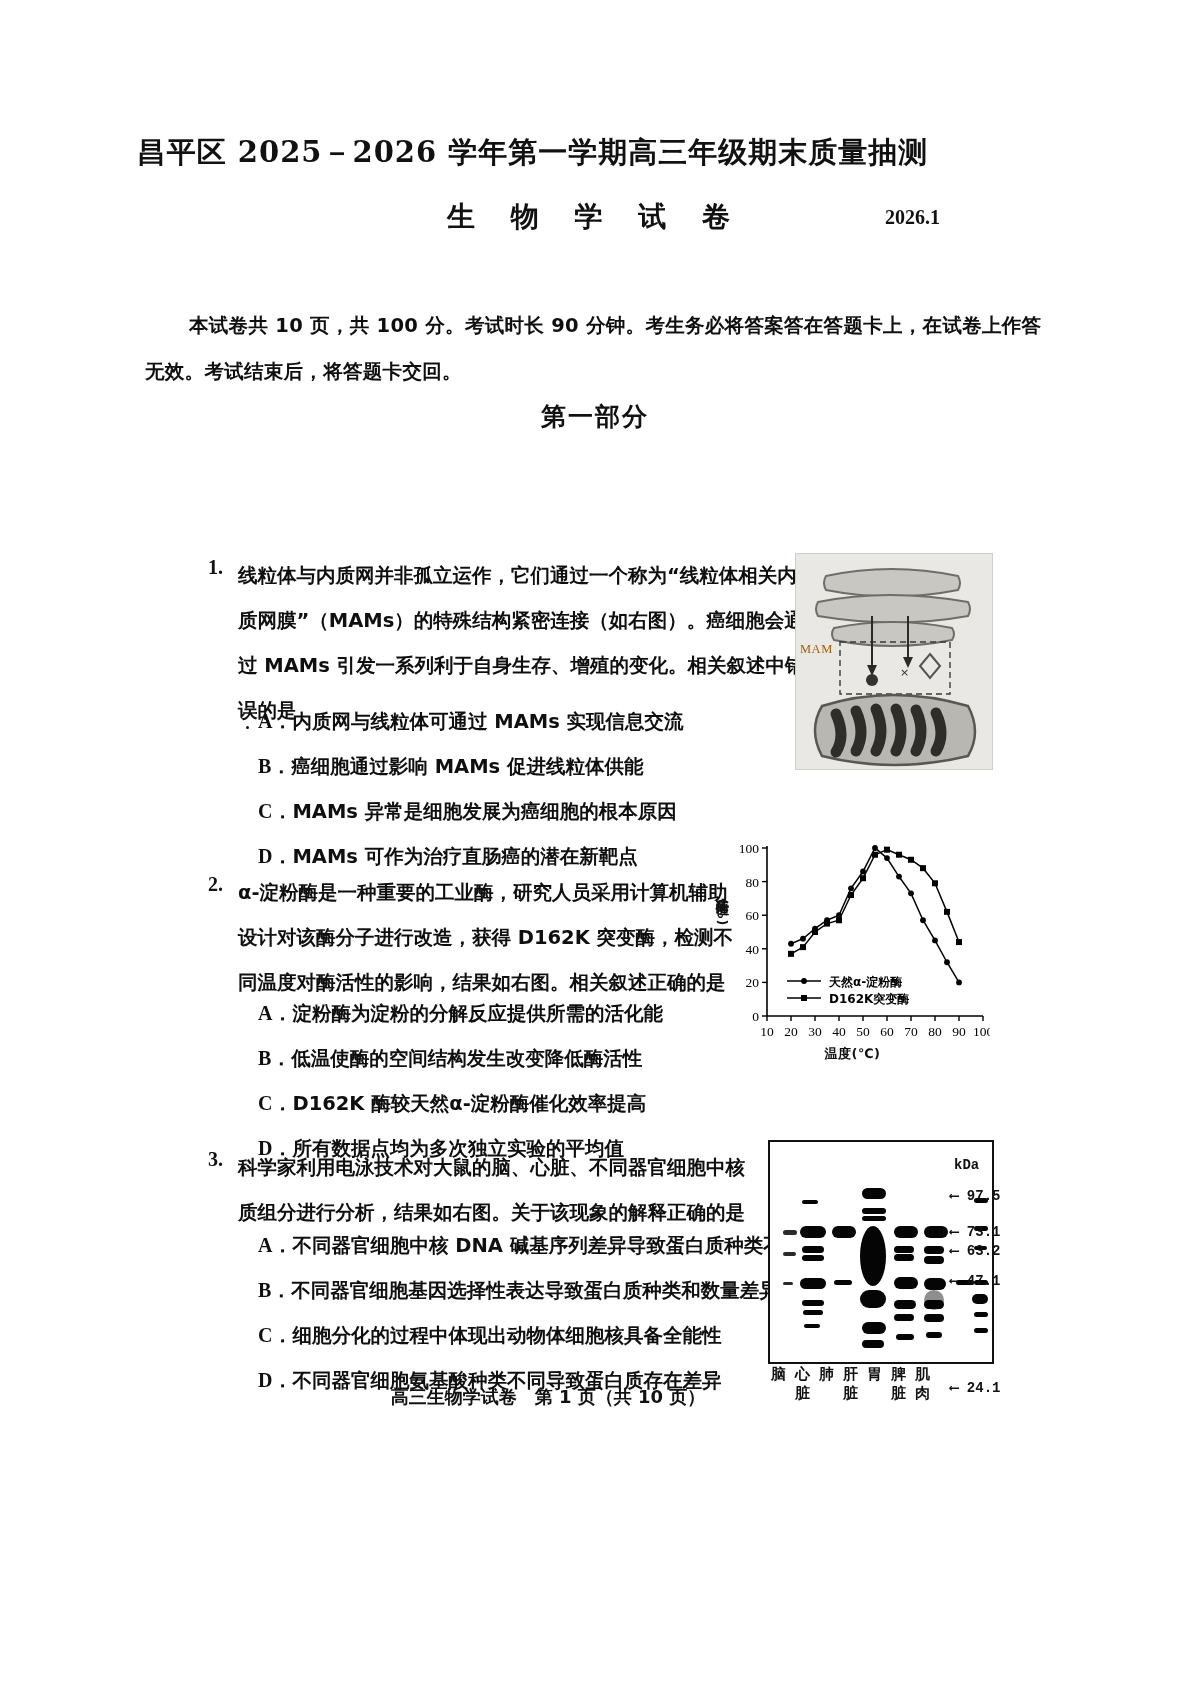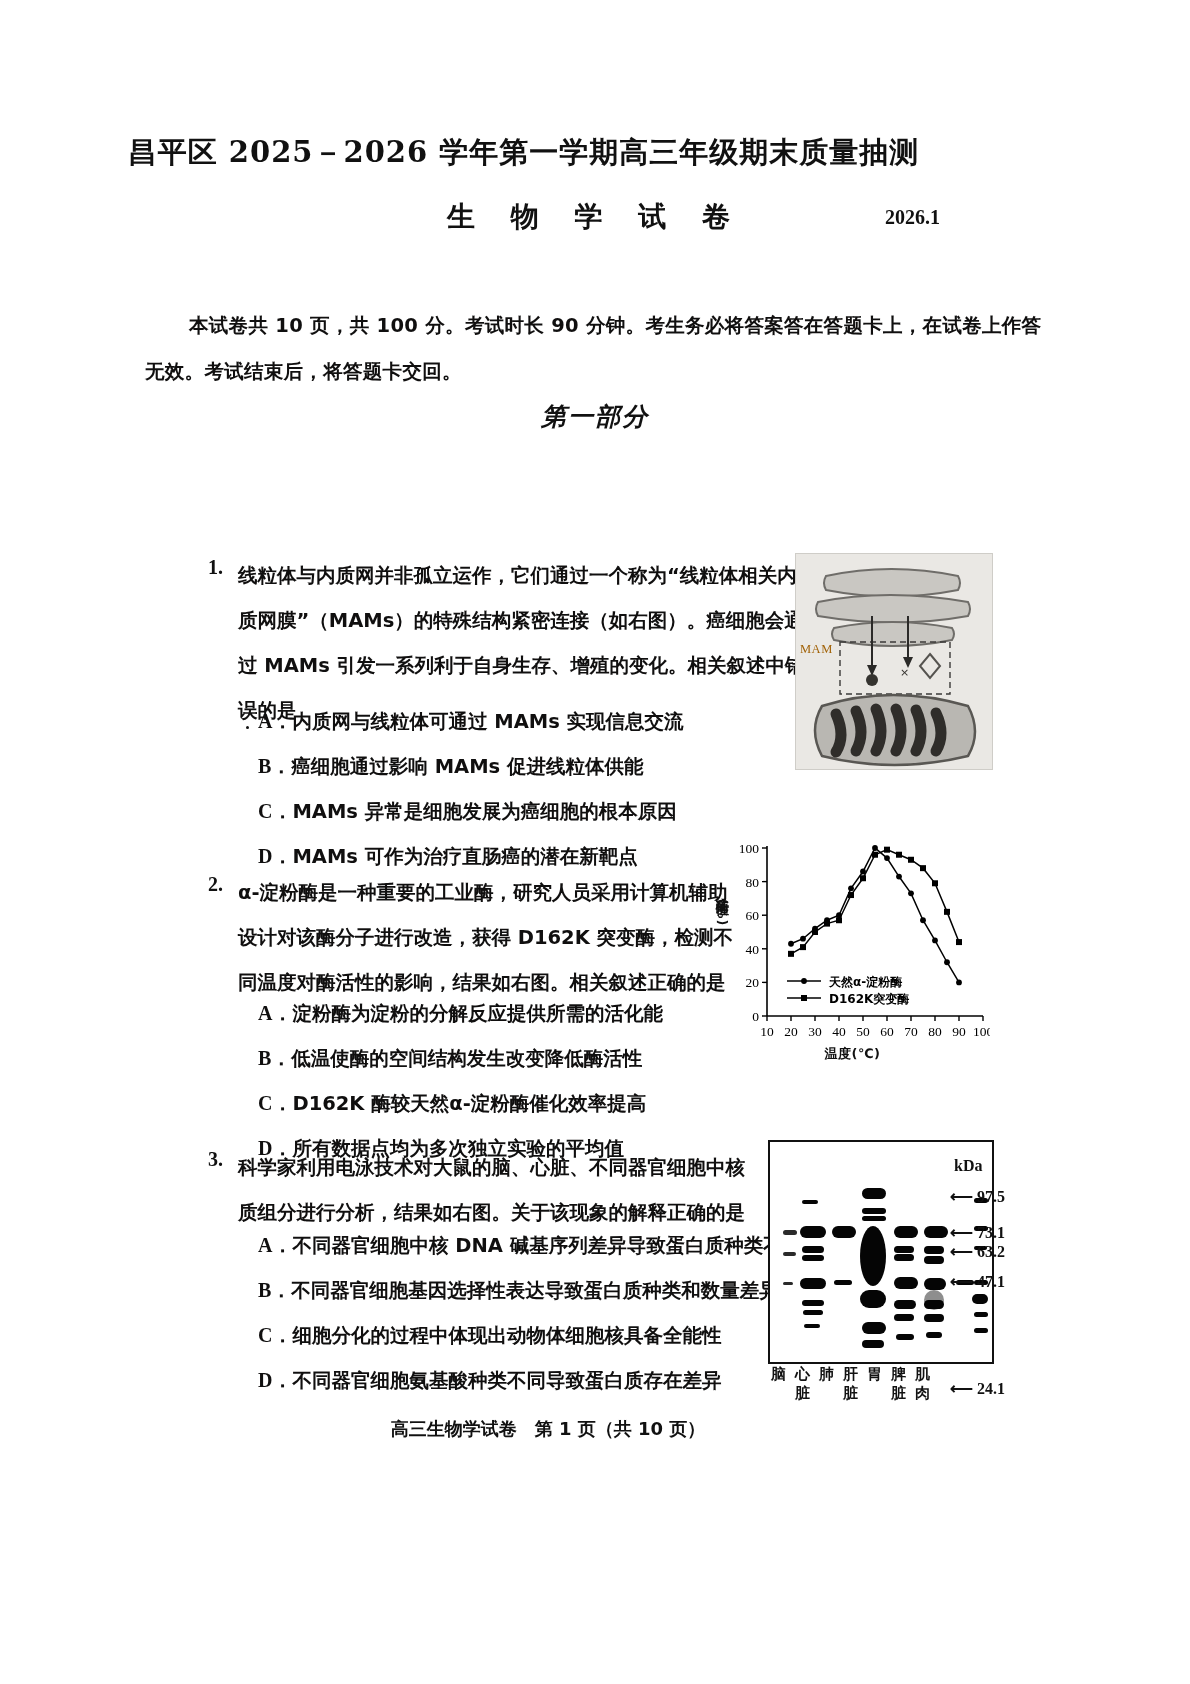--- a/index.html
+++ b/index.html
@@ -10,21 +10,21 @@
     color:#111;
     position:relative;
     overflow:hidden;
   }
   .page{position:relative;width:1190px;height:1684px;}
 
   
   .title-main{
     position:absolute;left:0;top:133px;width:1047px;text-align:center;
     font-family:"DejaVu Serif",serif;
-    font-weight:bold;font-size:29px;letter-spacing:1px;
+    font-weight:bold;font-size:29px;letter-spacing:1px;padding-left:9px;
   }
   .title-sub-wrap{
     position:absolute;left:0;top:198px;width:1190px;
   }
   .title-sub{
     position:absolute;left:0;top:0;width:1190px;text-align:center;
     font-family:"DejaVu Serif",serif;
     font-weight:bold;font-size:28px;letter-spacing:13px;
   }
   .title-date{
@@ -40,21 +40,21 @@
     font-size:19.5px;
     font-weight:600;
     line-height:46px;
     letter-spacing:0.3px;
     color:#100f0f;
   }
   .instr{left:145px;top:303px;width:900px;text-indent:44px;}
   .part-head{
     position:absolute;left:0;top:400px;width:1190px;text-align:center;
     font-family:"DejaVu Sans","Liberation Sans",sans-serif;
-    font-weight:bold;font-size:25px;letter-spacing:2px;font-style:italic;
+    font-weight:bold;font-size:25px;letter-spacing:2px;
   }
   .part-instr{left:145px;top:460px;width:900px;text-indent:44px;}
 
   
   .q{
     position:absolute;
     font-family:"DejaVu Sans","Liberation Sans",sans-serif;
     font-size:19.5px;font-weight:600;line-height:45px;color:#100f0f;
   }
   .q-num{
@@ -109,38 +109,37 @@
   
   .fig-gel{
     position:absolute;left:768px;top:1140px;width:222px;height:220px;
     border:2px solid #111;background:#fff;overflow:hidden;
   }
   .gel-side{
     position:absolute;left:940px;top:1145px;width:120px;
   }
   .kda-lbl{
     position:absolute;
-    font-family:Liberation Serif, serif;font-size:16px;font-weight:600;
+    font-family:Liberation Mono, monospace;font-size:14px;font-weight:600;
     white-space:nowrap;
   }
   .gel-organs{
     position:absolute;left:762px;top:1365px;width:240px;height:55px;
   }
   .organ{
     position:absolute;
     font-family:"DejaVu Sans",sans-serif;font-size:15px;font-weight:700;
     width:17px;line-height:19px;text-align:center;
   }
 
   
   .footer{
     position:absolute;left:0;top:1385px;width:1096px;text-align:center;
     font-family:"DejaVu Sans",sans-serif;font-size:18px;font-weight:600;
     color:#111;
-    margin-top:32px;
   }
 </style>
 </head>
 <body>
 
 <div class="page">
 
   <div class="title-main">昌平区 2025－2026 学年第一学期高三年级期末质量抽测</div>
   <div class="title-sub-wrap">
     <div class="title-sub">生 物 学 试 卷</div>

